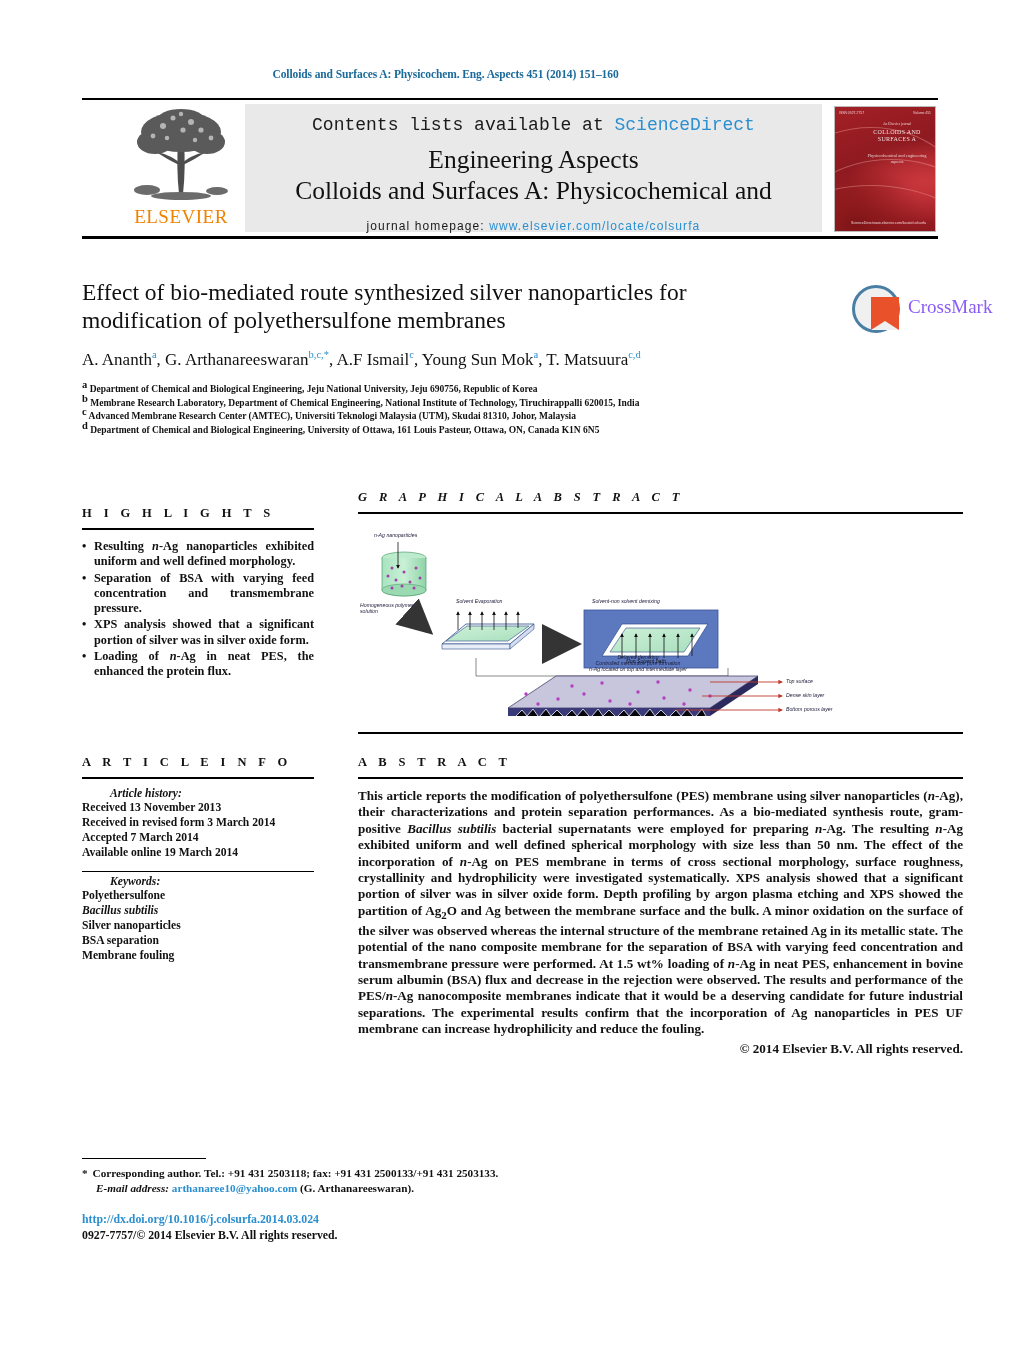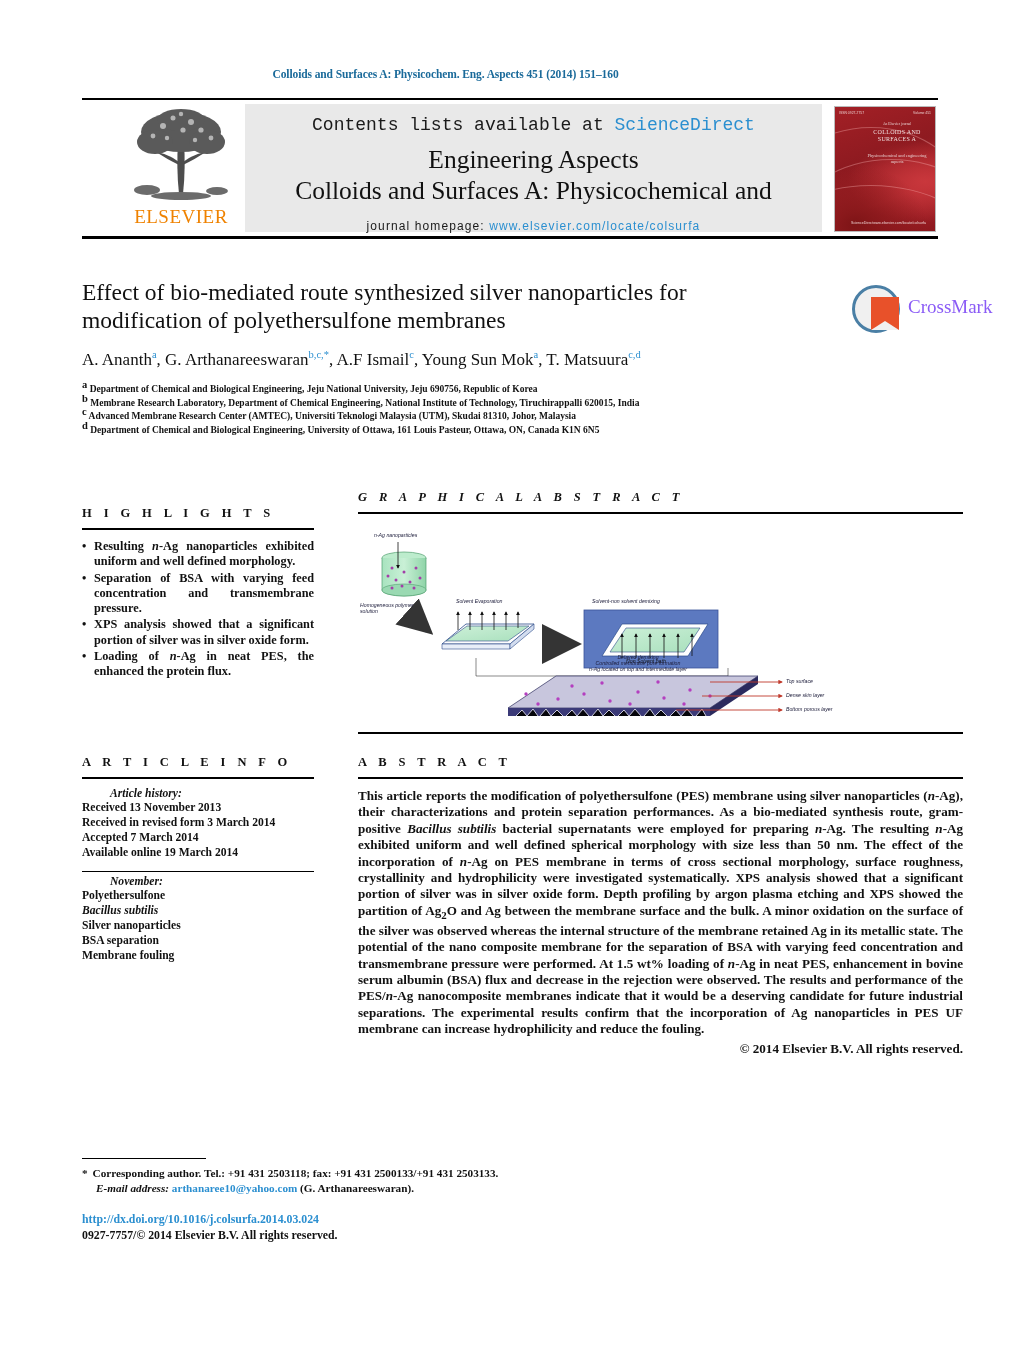--- a/index.html
+++ b/index.html
@@ -651,21 +651,21 @@
     <div class="rule-thick"></div>
     <div class="ai-label">Article history:</div>
     <div>
         <div class="ai-line">Received 13 November 2013</div>
         <div class="ai-line">Received in revised form 3 March 2014</div>
         <div class="ai-line">Accepted 7 March 2014</div>
         <div class="ai-line">Available online 19 March 2014</div>
       </div>
     <div class="kw-block">
       <div class="kw-rule"></div>
-      <div class="ai-label" style="margin-top:2px">November:</div>
+      <div class="ai-label" style="margin-top:2px">Keywords:</div>
       <div>
           <div class="kw-line">Polyethersulfone</div>
           <div class="kw-line it">Bacillus subtilis</div>
           <div class="kw-line">Silver nanoparticles</div>
           <div class="kw-line">BSA separation</div>
           <div class="kw-line">Membrane fouling</div>
         </div>
     </div>
   </div>
 

